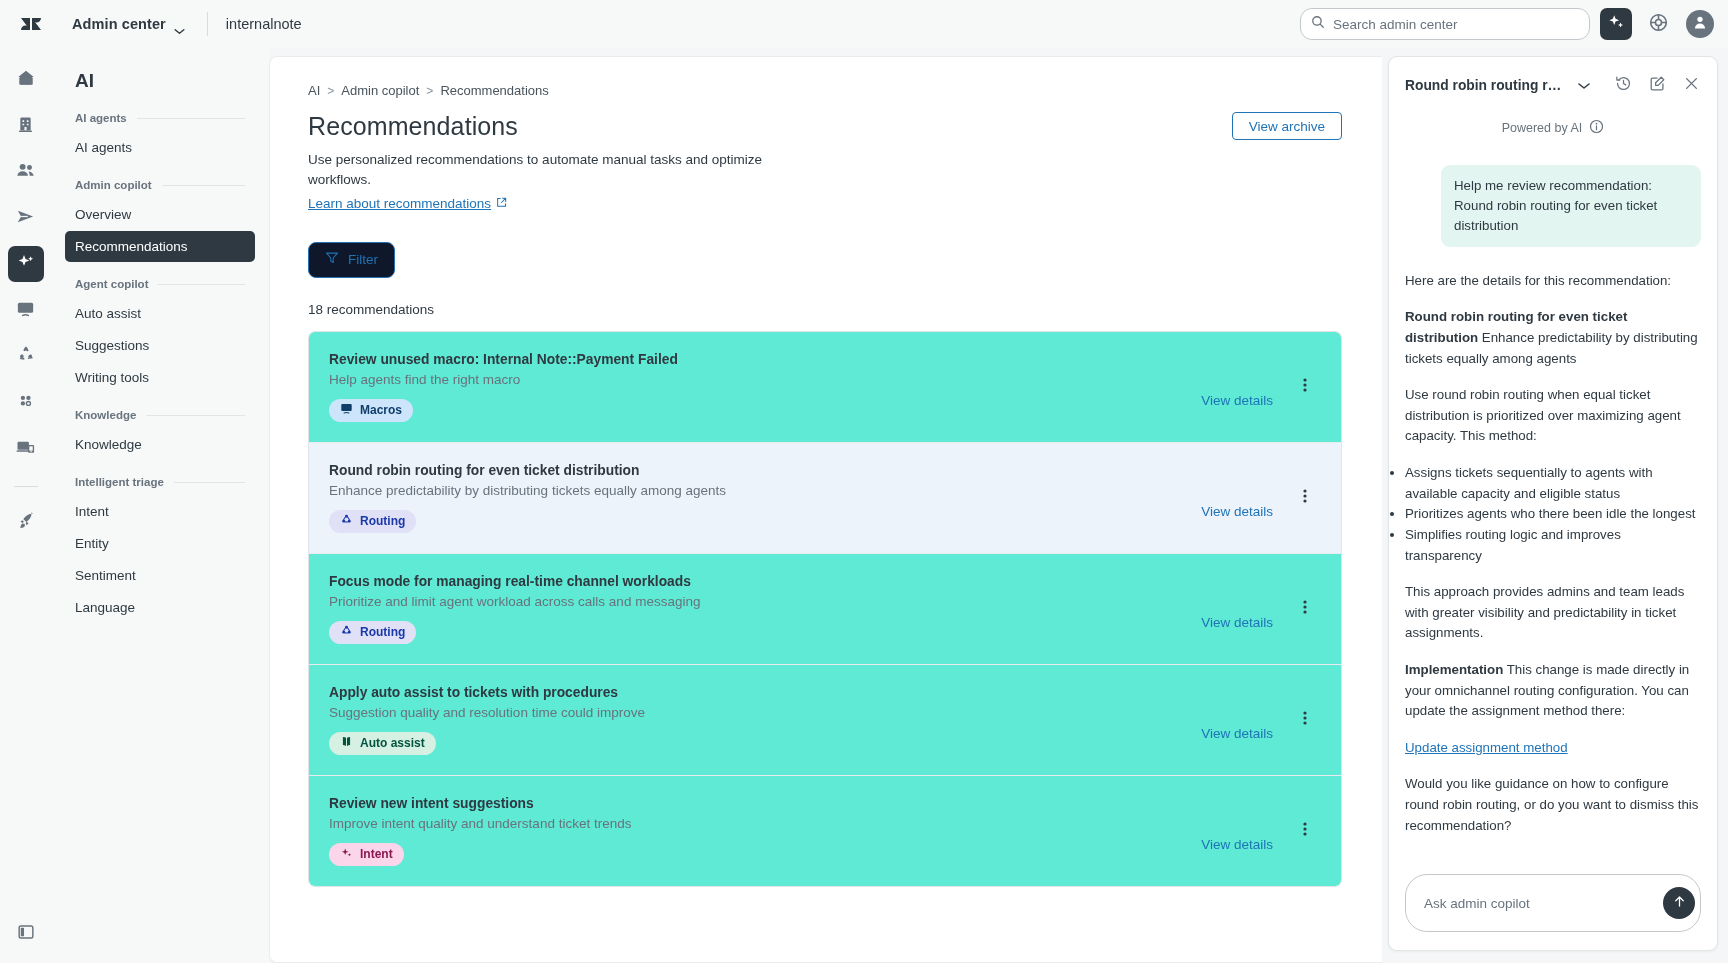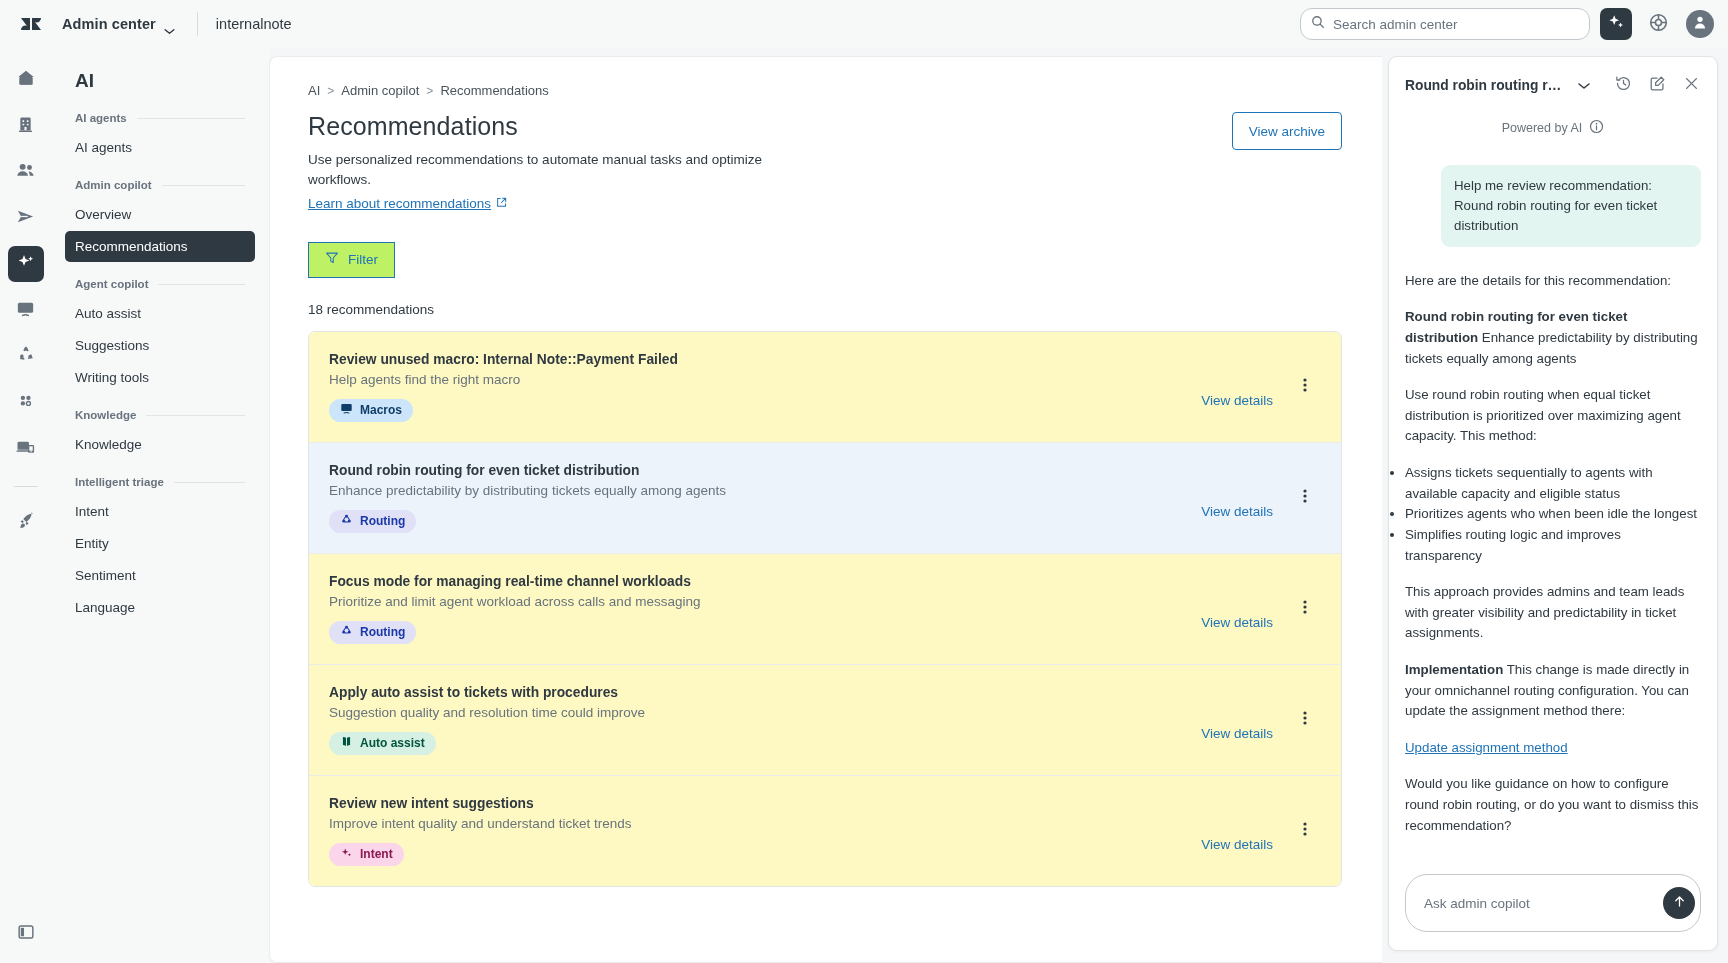--- a/index.html
+++ b/index.html
@@ -15,21 +15,21 @@
   
   .topbar {
     height: 48px; flex: 0 0 48px;
     display: flex; align-items: center;
     background: #f7f9f9;
     padding: 0 14px 0 18px;
   }
   .zd-logo { width: 26px; height: 26px; display:flex; align-items:center; justify-content:center; }
   .brand-select {
     display: flex; align-items: center; gap: 8px;
-    margin-left: 10px; padding: 5px 8px; border-radius: 4px; cursor: pointer;
+    margin-left: 20px; padding: 5px 8px; border-radius: 4px; cursor: pointer;
   }
   .brand-name { font-size: 14.5px; font-weight: 700; color: #2f3941; letter-spacing: .1px; }
   .chev { width: 11px; height: 7px; }
   .tb-divider { width: 1px; height: 24px; background: #d8dcde; margin: 0 18px 0 14px; }
   .account-name { font-size: 14.5px; color: #2f3941; font-weight: 400; }
   .tb-spacer { flex: 1; }
   .search-wrap {
     position: relative; width: 290px; height: 32px;
     border: 1px solid #c2c8cc; border-radius: 12px; background: #fff;
     display: flex; align-items: center; padding: 0 10px; gap: 8px;
@@ -103,40 +103,40 @@
   .head-row { display: flex; align-items: flex-start; justify-content: space-between; gap: 30px; }
   .page-title { font-size: 25px; font-weight: 400; color: #2f3941; letter-spacing: .1px; margin-bottom: 9px; }
   .page-desc { font-size: 13.5px; color: #2f3941; line-height: 1.5; max-width: 470px; }
   .learn-link {
     display: inline-flex; align-items: center; gap: 5px;
     font-size: 13.5px; color: #1f73b7; text-decoration: underline; margin-top: 5px; cursor: pointer;
   }
   .btn-outline {
     border: 1px solid #1f73b7; color: #1f73b7; background: #fff;
     font-size: 13.5px; font-family: inherit;
-    padding: 0 16px; height: 38px; border-radius: 4px; cursor: pointer; white-space: nowrap;
+    padding: 0 16px; height: 28px; border-radius: 4px; cursor: pointer; white-space: nowrap;
   }
 
   .filter-btn {
     display: inline-flex; align-items: center; gap: 9px;
-    border: 1px solid #1f73b7; color: #1f73b7; background: #bef264;
+    border: 1px solid #1f73b7; color: #1f73b7; background: #0f172a;
     font-size: 13.5px; font-family: inherit;
-    padding: 0 16px; height: 36px; border-radius: 0; cursor: pointer;
+    padding: 0 16px; height: 36px; border-radius: 8px; cursor: pointer;
     margin-top: 30px;
   }
 
   .count-line { font-size: 13.5px; color: #2f3941; margin: 24px 0 14px; }
 
   .cards {
     border: 1px solid #e1e5e6; border-radius: 7px; overflow: hidden;
   }
   .card {
     display: flex; align-items: center; gap: 18px;
     padding: 20px 22px 20px 20px;
-    border-bottom: 1px solid #e9ebed; background: #fef9c3;
+    border-bottom: 1px solid #e9ebed; background: #5eead4;
   }
   .card:last-child { border-bottom: 0; }
   .card.selected { background: #edf3fb; }
   .card-main { flex: 1; min-width: 0; }
   .card-title { font-size: 13.8px; font-weight: 700; color: #2f3941; margin-bottom: 5px; }
   .card-sub { font-size: 13.5px; color: #68737d; margin-bottom: 12px; }
   .badge {
     display: inline-flex; align-items: center; gap: 7px;
     height: 23px; padding: 0 11px; border-radius: 12px;
     font-size: 12px; font-weight: 700;
@@ -668,21 +668,21 @@
         <div class="msg">Here are the details for this recommendation:</div>
 
         <div class="msg">
           <b>Round robin routing for even ticket distribution</b><span> Enhance predictability by distributing tickets equally among agents</span>
         </div>
 
         <div class="msg">Use round robin routing when equal ticket distribution is prioritized over maximizing agent capacity. This method:</div>
 
         <ul class="msg">
           <li>Assigns tickets sequentially to agents with available capacity and eligible status</li>
-          <li>Prioritizes agents who when been idle the longest</li>
+          <li>Prioritizes agents who there been idle the longest</li>
           <li>Simplifies routing logic and improves transparency</li>
         </ul>
 
         <div class="msg">This approach provides admins and team leads with greater visibility and predictability in ticket assignments.</div>
 
         <div class="msg">
           <b>Implementation</b><span> This change is made directly in your omnichannel routing configuration. You can update the assignment method there:</span>
         </div>
 
         <div class="msg">

